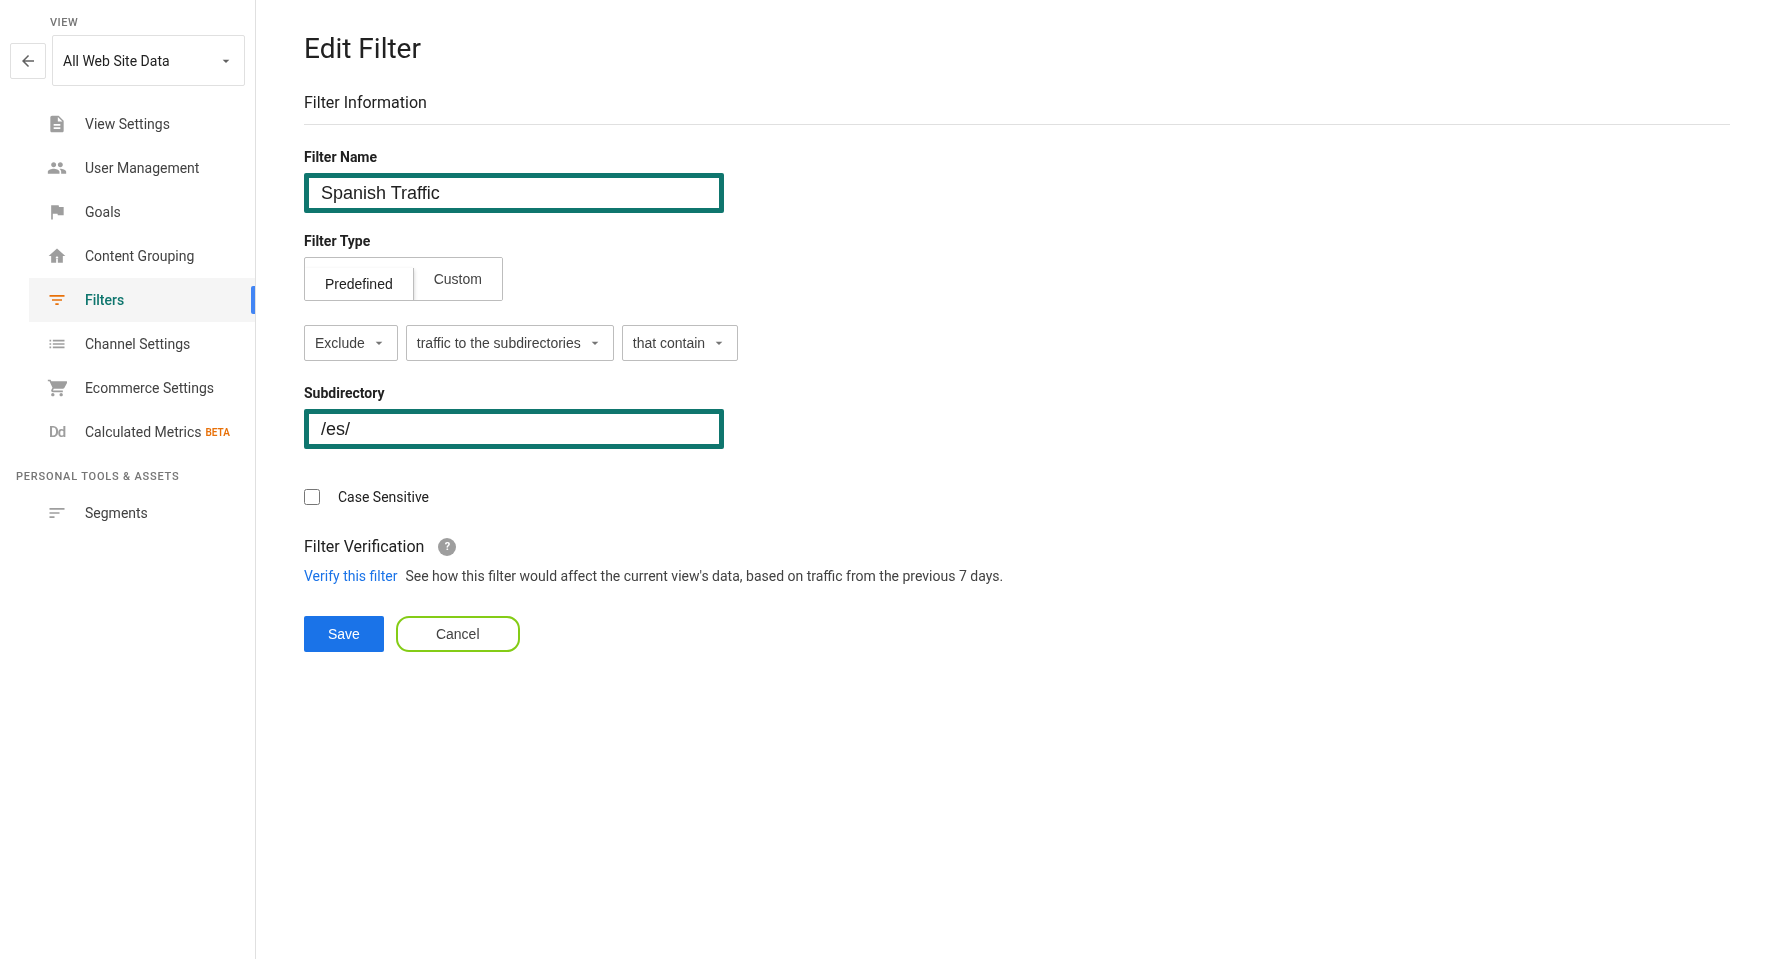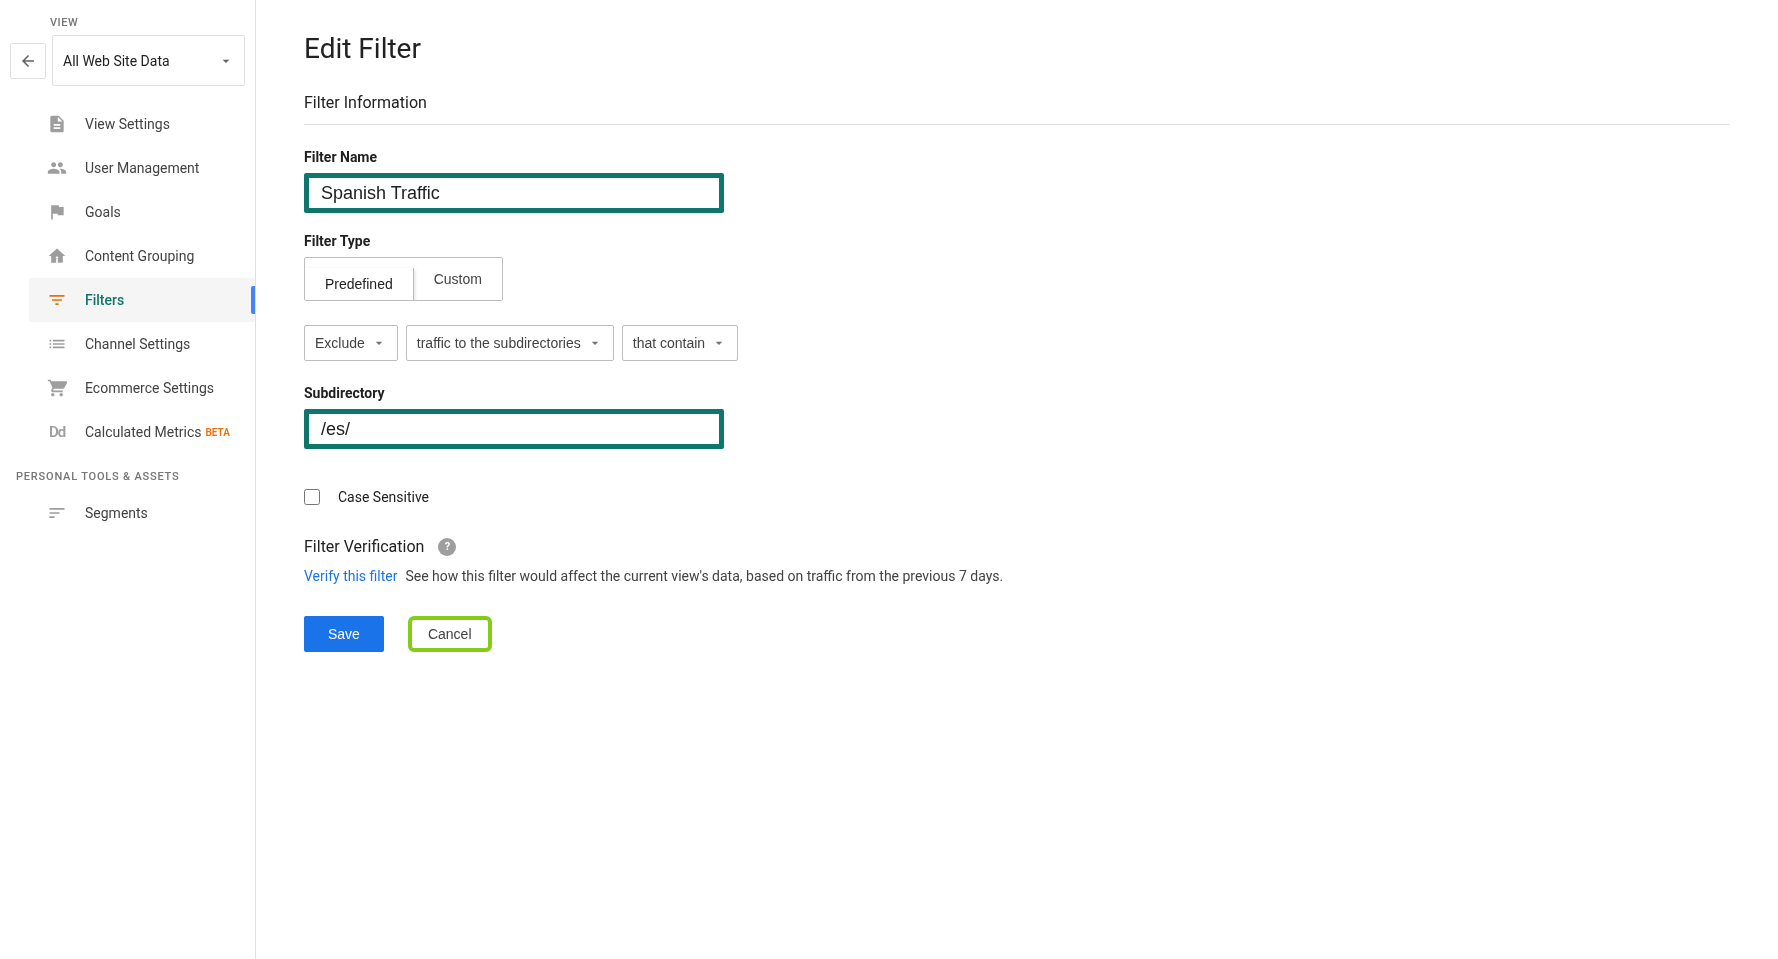--- a/index.html
+++ b/index.html
@@ -248,40 +248,40 @@
     .verify-link {
       color: #1a73e8;
       cursor: pointer;
       text-decoration: none;
       font-size: 14px;
       white-space: nowrap;
     }
 
     .button-row {
       display: flex;
-      gap: 24px;
+      gap: 12px;
       margin-top: 16px;
     }
     .btn-save {
       background: #1a73e8;
       color: #fff;
       border: none;
       border-radius: 2px;
       padding: 0 24px;
       height: 36px;
       font-size: 14px;
       font-weight: 500;
       cursor: pointer;
     }
     .btn-cancel {
       background: #fff;
       color: #424242;
-      border: 4px solid #84cc16;
-      border-radius: 6px;
-      padding: 0 16px;
+      border: 2px solid #84cc16;
+      border-radius: 13px;
+      padding: 0 38px;
       height: 36px;
       font-size: 14px;
       cursor: pointer;
     }
     .nav-item-wrapper {
       position: relative;
       padding-left: 29px;
     }
     .nav-item-wrapper.active::after {
       content: '';

